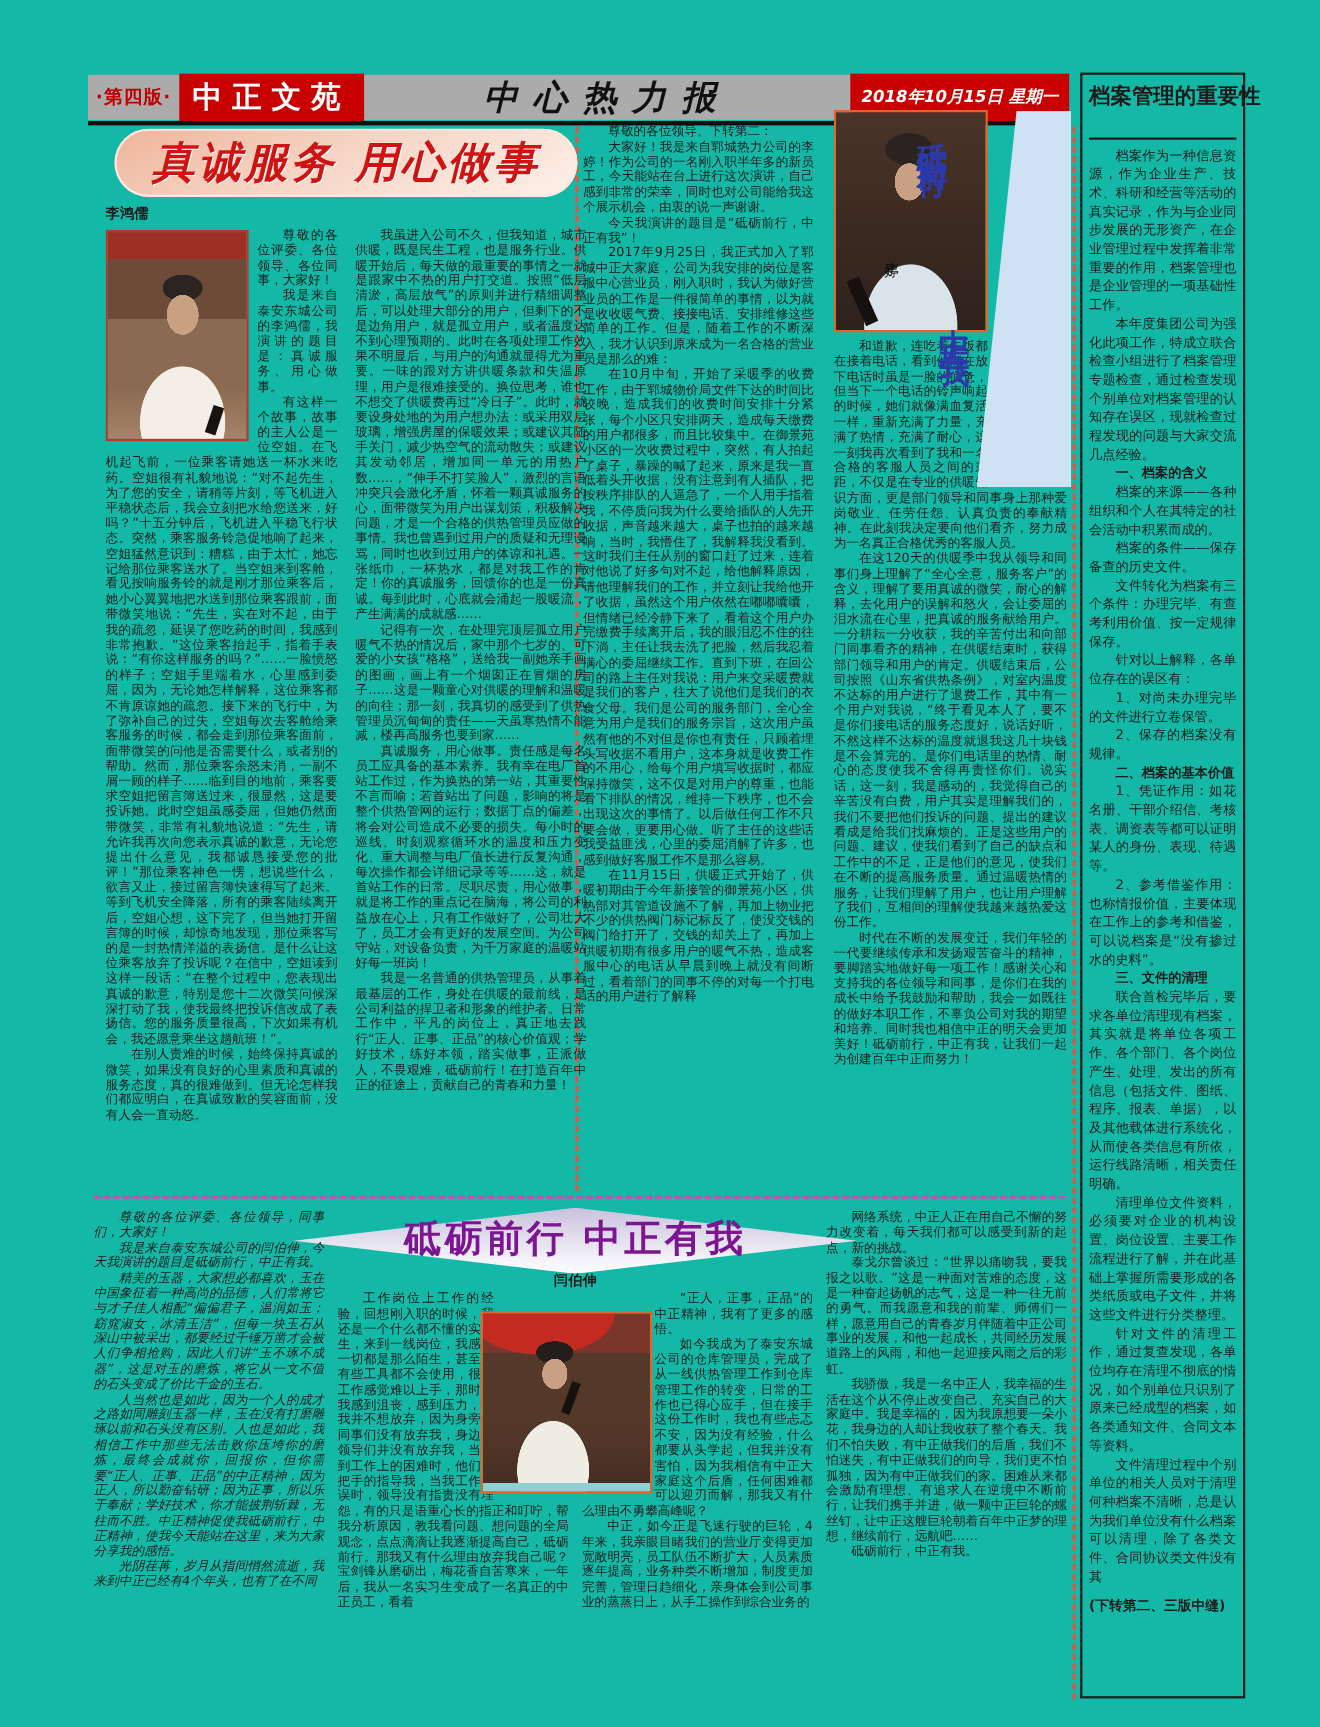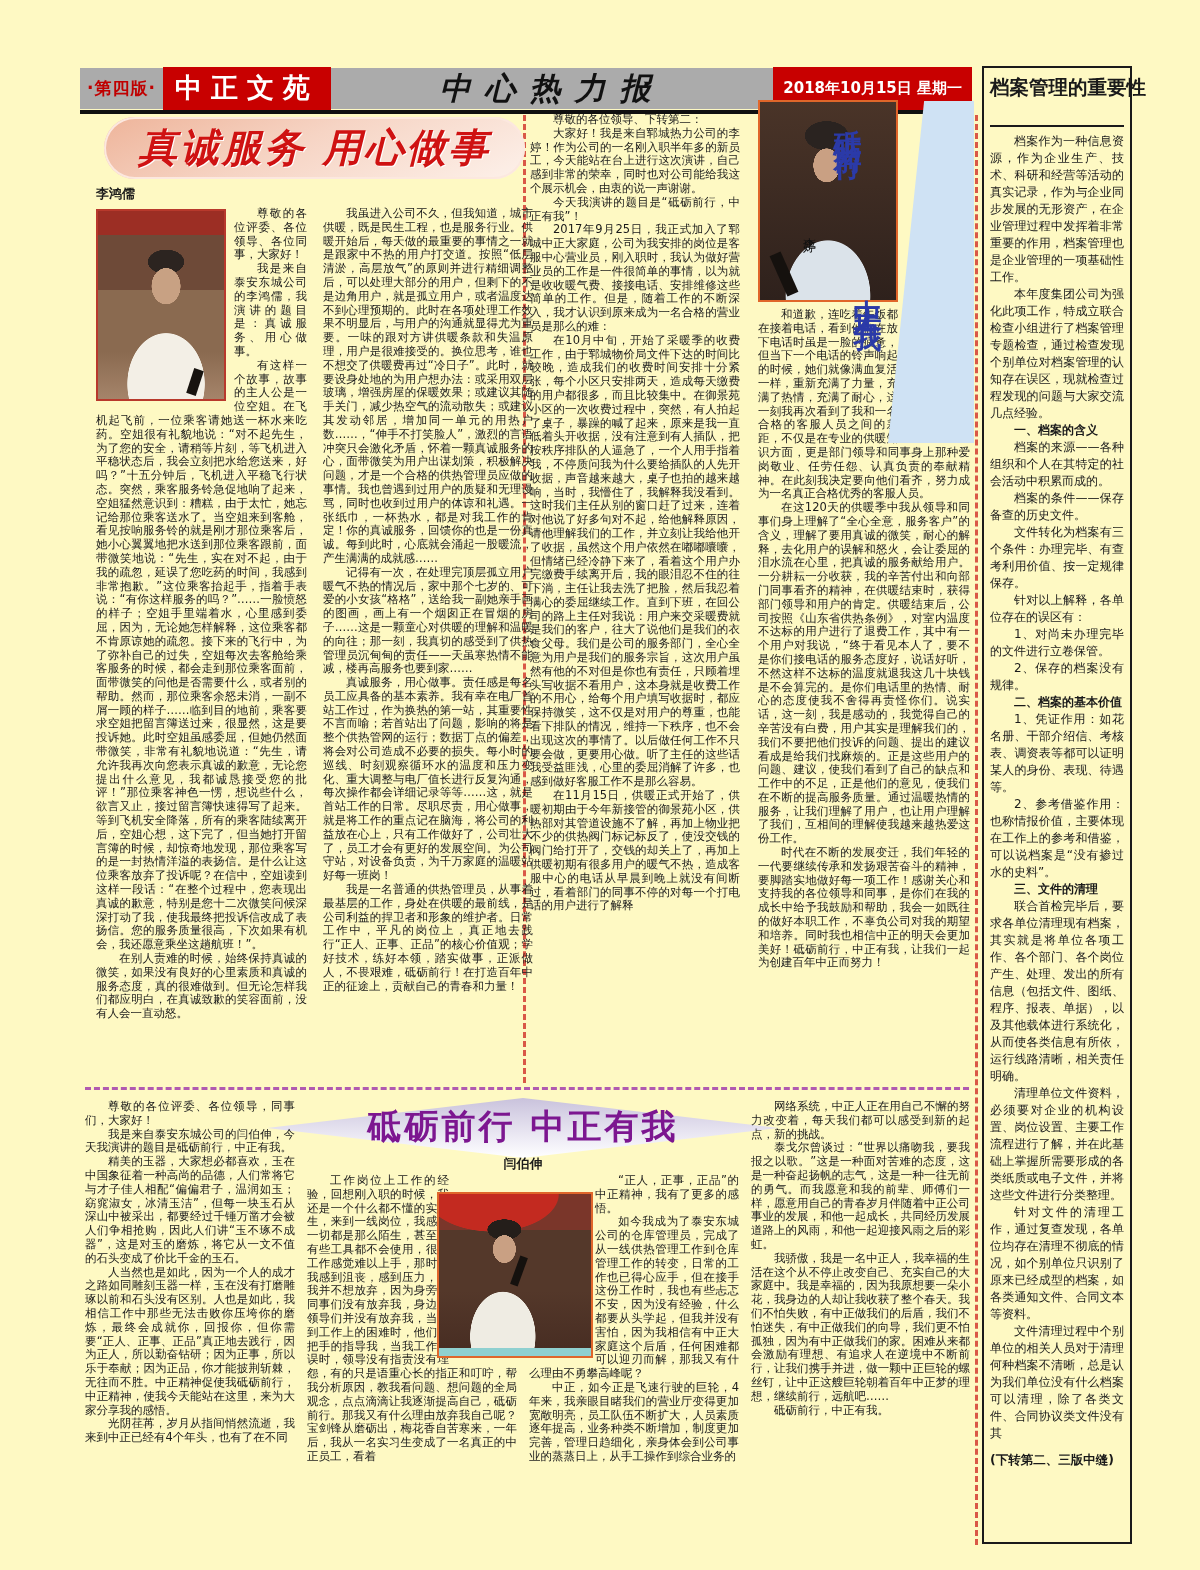--- a/index.html
+++ b/index.html
@@ -1,27 +1,27 @@
 <!DOCTYPE html>
 <html><head>
 <meta charset="utf-8">
 <style>
   html,body{margin:0;padding:0;background:#e8e8e4;}
-  .page{position:relative;width:1200px;height:1570px;background:#fef9c3;margin:0 auto;
+  .page{position:relative;width:1200px;height:1570px;background:#14b8a6;margin:0 auto;
         font-family:"DejaVu Sans","Liberation Sans",sans-serif;color:#1a1a1a;overflow:hidden;}
 
   
   .header{position:absolute;left:80px;top:68px;width:892px;height:41px;background:#ababab;
           display:flex;align-items:center;}
   .edition{color:#c00000;font-weight:bold;font-size:17px;padding:0 7px;letter-spacing:1px;white-space:nowrap;}
   .masthead{background:#c80000;color:#fff;font-weight:bold;font-size:27px;padding:3px 12px 5px;
             letter-spacing:9px;white-space:nowrap;}
   .papername{flex:1;text-align:center;font-size:31px;font-weight:bold;font-style:italic;
              font-family:"DejaVu Serif","Liberation Serif",serif;letter-spacing:14px;color:#111;}
-  .datebox{background:#c80000;color:#fff;font-weight:bold;font-size:15px;padding:12px 10px;white-space:nowrap;}
+  .datebox{background:#c80000;color:#fff;font-weight:bold;font-size:15px;padding:12px 10px;white-space:nowrap;font-style:italic;}
   .header-rule{position:absolute;left:80px;top:110px;width:892px;height:4px;background:#101010;}
 
   
   .btxt p{margin:0;text-indent:2em;text-align:justify;font-size:11.5px;line-height:13.8px;}
   .col{position:absolute;overflow:hidden;}
 
   
   .a1{position:absolute;left:96px;top:115px;width:437px;height:972px;}
   .a1-banner{position:absolute;left:8px;top:2px;right:8px;height:62px;border-radius:34px;
              background:linear-gradient(155deg,#eeb49a 0%,#f6d4c4 45%,#fdf1ea 100%);
@@ -78,21 +78,21 @@
 
   
   .a3{position:absolute;left:85px;top:1098px;width:885px;height:468px;}
   .a3-title-wrap{position:absolute;left:222px;top:0;width:432px;height:60px;}
   .a3-diamond{position:absolute;left:-40px;right:-40px;top:0;bottom:0;
       background:linear-gradient(180deg,#c9c2dc 0%,#efedf6 70%,#ffffff 100%);
       clip-path:polygon(50% 0,100% 50%,50% 100%,0 50%);}
   .a3-title{position:relative;text-align:center;font-size:34px;font-weight:bold;color:#7c1690;
       letter-spacing:3px;line-height:56px;font-family:"DejaVu Serif","Liberation Serif",serif;}
   .a3-author{position:absolute;left:222px;top:57px;width:432px;text-align:center;font-size:13px;font-weight:bold;}
-  .a3 .c1{left:0;top:2px;width:210px;height:462px;}
+  .a3 .c1{left:0;top:2px;width:210px;height:462px;font-style:italic;}
   .a3 .c2{left:222px;top:76px;width:210px;height:388px;}
   .a3 .c3{left:444px;top:76px;width:210px;height:388px;}
   .a3 .c4{left:666px;top:2px;width:219px;height:462px;}
   .sp-r{float:right;width:68px;height:172px;margin-top:14px;}
   .sp-l{float:left;width:66px;height:186px;}
   .photo3{position:absolute;left:352px;top:94px;width:156px;height:166px;border:2px solid #e0662a;
     box-sizing:border-box;
     background:
       linear-gradient(0deg,#8fd0d0 0 5%, rgba(0,0,0,0) 5%),
       radial-gradient(ellipse 54px 74px at 42% 88%, #efece3 0 60%, rgba(0,0,0,0) 61%),
@@ -165,21 +165,21 @@
   <div class="a3">
     <div class="a3-title-wrap">
       <div class="a3-diamond"></div>
       <div class="a3-title">砥砺前行  中正有我</div>
     </div>
     <div class="a3-author">闫伯伸</div>
     <div class="col c1 btxt">
       <p>尊敬的各位评委、各位领导，同事们，大家好！</p>
       <p>我是来自泰安东城公司的闫伯伸，今天我演讲的题目是砥砺前行，中正有我。</p>
       <p>精美的玉器，大家想必都喜欢，玉在中国象征着一种高尚的品德，人们常将它与才子佳人相配“偏偏君子，温润如玉；窈窕淑女，冰清玉洁”，但每一块玉石从深山中被采出，都要经过千锤万凿才会被人们争相抢购，因此人们讲“玉不琢不成器”，这是对玉的磨炼，将它从一文不值的石头变成了价比千金的玉石。</p>
-      <p>人当然也是如此，因为一个人的成才之路如同雕刻玉器一样，玉在没有打磨雕琢以前和石头没有区别。人也是如此，我相信工作中那些无法击败你压垮你的磨炼，最终会成就你，回报你，但你需要“正人、正事、正品”真正地去践行，因为正人，所以勤奋钻研；因为正事，所以乐于奉献；因为正品，你才能披荆斩棘，无往而不胜。中正精神促使我砥砺前行，中正精神，使我今天能站在这里，来为大家分享我的感悟。</p>
+      <p>人当然也是如此，因为一个人的成才之路如同雕刻玉器一样，玉在没有打磨雕琢以前和石头没有区别。人也是如此，我相信工作中那些无法击败你压垮你的磨炼，最终会成就你，回报你，但你需要“正人、正事、正品”的中正精神，因为正人，所以勤奋钻研；因为正事，所以乐于奉献；学好技术，你才能披荆斩棘，无往而不胜。中正精神促使我砥砺前行，中正精神，使我今天能站在这里，来为大家分享我的感悟。</p>
       <p>光阴荏苒，岁月从指间悄然流逝，我来到中正已经有4个年头，也有了在不同</p>
     </div>
     <div class="col c2 btxt">
       <div class="sp-r"></div>
       <p>工作岗位上工作的经验，回想刚入职的时候，我还是一个什么都不懂的实习生，来到一线岗位，我感觉一切都是那么陌生，甚至连有些工具都不会使用，很多工作感觉难以上手，那时的我感到沮丧，感到压力，但我并不想放弃，因为身旁的同事们没有放弃我，身边的领导们并没有放弃我，当遇到工作上的困难时，他们手把手的指导我，当我工作失误时，领导没有指责没有埋怨，有的只是语重心长的指正和叮咛，帮我分析原因，教我看问题、想问题的全局观念，点点滴滴让我逐渐提高自己，砥砺前行。那我又有什么理由放弃我自己呢？宝剑锋从磨砺出，梅花香自苦寒来，一年后，我从一名实习生变成了一名真正的中正员工，看着</p>
     </div>
     <div class="col c3 btxt">
       <div class="sp-l"></div>
       <p>“正人，正事，正品”的中正精神，我有了更多的感悟。</p>
       <p>如今我成为了泰安东城公司的仓库管理员，完成了从一线供热管理工作到仓库管理工作的转变，日常的工作也已得心应手，但在接手这份工作时，我也有些忐忑不安，因为没有经验，什么都要从头学起，但我并没有害怕，因为我相信有中正大家庭这个后盾，任何困难都可以迎刃而解，那我又有什么理由不勇攀高峰呢？</p>

